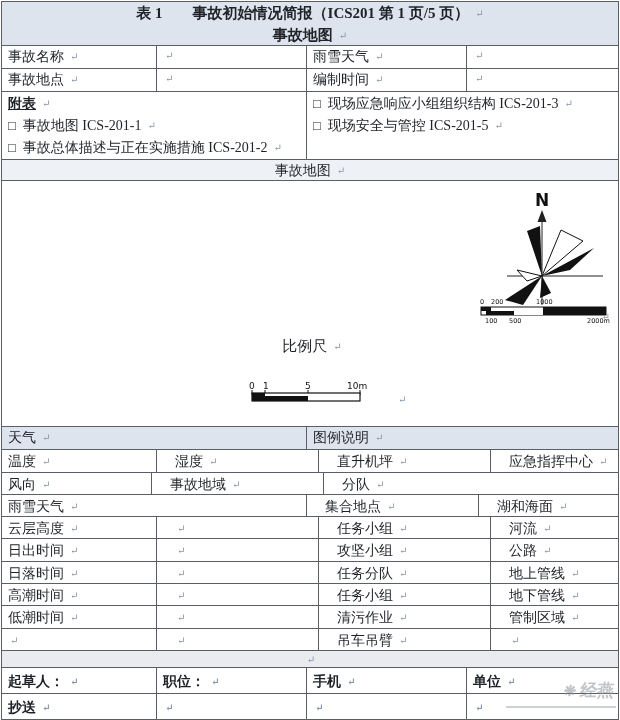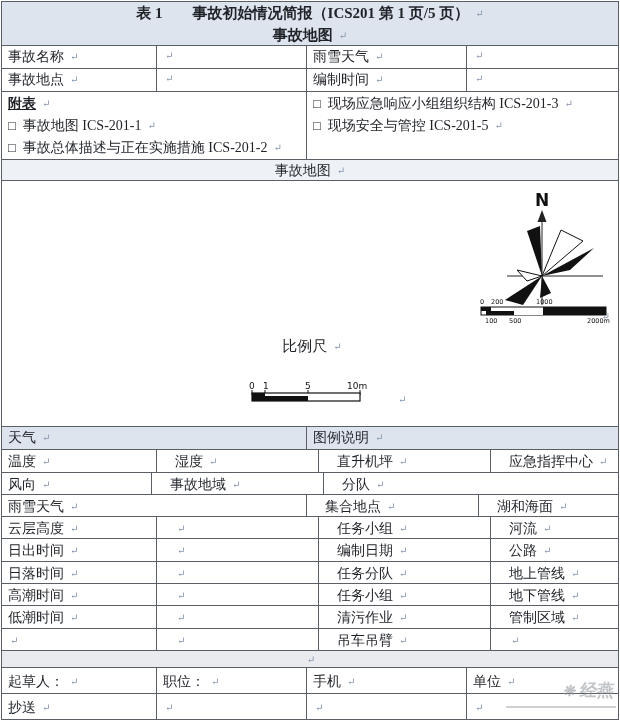--- a/index.html
+++ b/index.html
@@ -41,21 +41,21 @@
   .attach{height:69px;border-bottom:1px solid var(--bc);display:flex;}
   .attach .col{padding:1px 19px 0 6px;}
   .attach .col.first{border-right:1px solid var(--bc);}
   .cbline{line-height:22px;white-space:nowrap;overflow:hidden;}
   .cb{font-size:13px;margin-right:7px;}
   .secband{height:21px;border-bottom:1px solid var(--bc);text-align:center;line-height:20px;}
   .maparea{position:relative;height:246px;border-bottom:1px solid var(--bc);background:#fff;}
   .gridrow{height:22.45px;gap:12px;}
   .gridrow .cell{line-height:19px;}
   .sep{height:17px;border-bottom:1px solid var(--bc);text-align:center;line-height:15px;}
-  .f26{height:26px;}
+  .f26{height:26px;font-weight:bold;}
   .f26 .cell{line-height:23px;}
   .lastrow{border-bottom:none;flex:1;}
   .scale-title{position:absolute;left:225px;top:156px;width:170px;text-align:center;font-size:15px;}
   .map-ret1{position:absolute;right:8px;top:130px;}
   .map-ret2{position:absolute;left:390px;top:213px;}
   .watermark{
     position:absolute;right:2px;bottom:12px;width:110px;height:30px;
     color:#8f959b;opacity:.55;font-size:17px;font-weight:bold;
     transform:skewX(-8deg);white-space:nowrap;z-index:5;
     border-bottom:2px solid #a7acb1;line-height:26px;text-align:right;padding-right:4px;
@@ -178,21 +178,21 @@
     </div>
     <div class="row gridrow">
       <div class="cell w1 t"><span>云层高度</span><span class="ret">↵</span></div>
       <div class="cell w2 t"><span class="ret only">↵</span></div>
       <div class="cell w3 t"><span>任务小组</span><span class="ret">↵</span></div>
       <div class="cell w4 t"><span>河流</span><span class="ret">↵</span></div>
     </div>
     <div class="row gridrow">
       <div class="cell w1 t"><span>日出时间</span><span class="ret">↵</span></div>
       <div class="cell w2 t"><span class="ret only">↵</span></div>
-      <div class="cell w3 t"><span>编制日期</span><span class="ret">↵</span></div>
+      <div class="cell w3 t"><span>攻坚小组</span><span class="ret">↵</span></div>
       <div class="cell w4 t"><span>公路</span><span class="ret">↵</span></div>
     </div>
     <div class="row gridrow">
       <div class="cell w1 t"><span>日落时间</span><span class="ret">↵</span></div>
       <div class="cell w2 t"><span class="ret only">↵</span></div>
       <div class="cell w3 t"><span>任务分队</span><span class="ret">↵</span></div>
       <div class="cell w4 t"><span>地上管线</span><span class="ret">↵</span></div>
     </div>
     <div class="row gridrow">
       <div class="cell w1 t"><span>高潮时间</span><span class="ret">↵</span></div>

